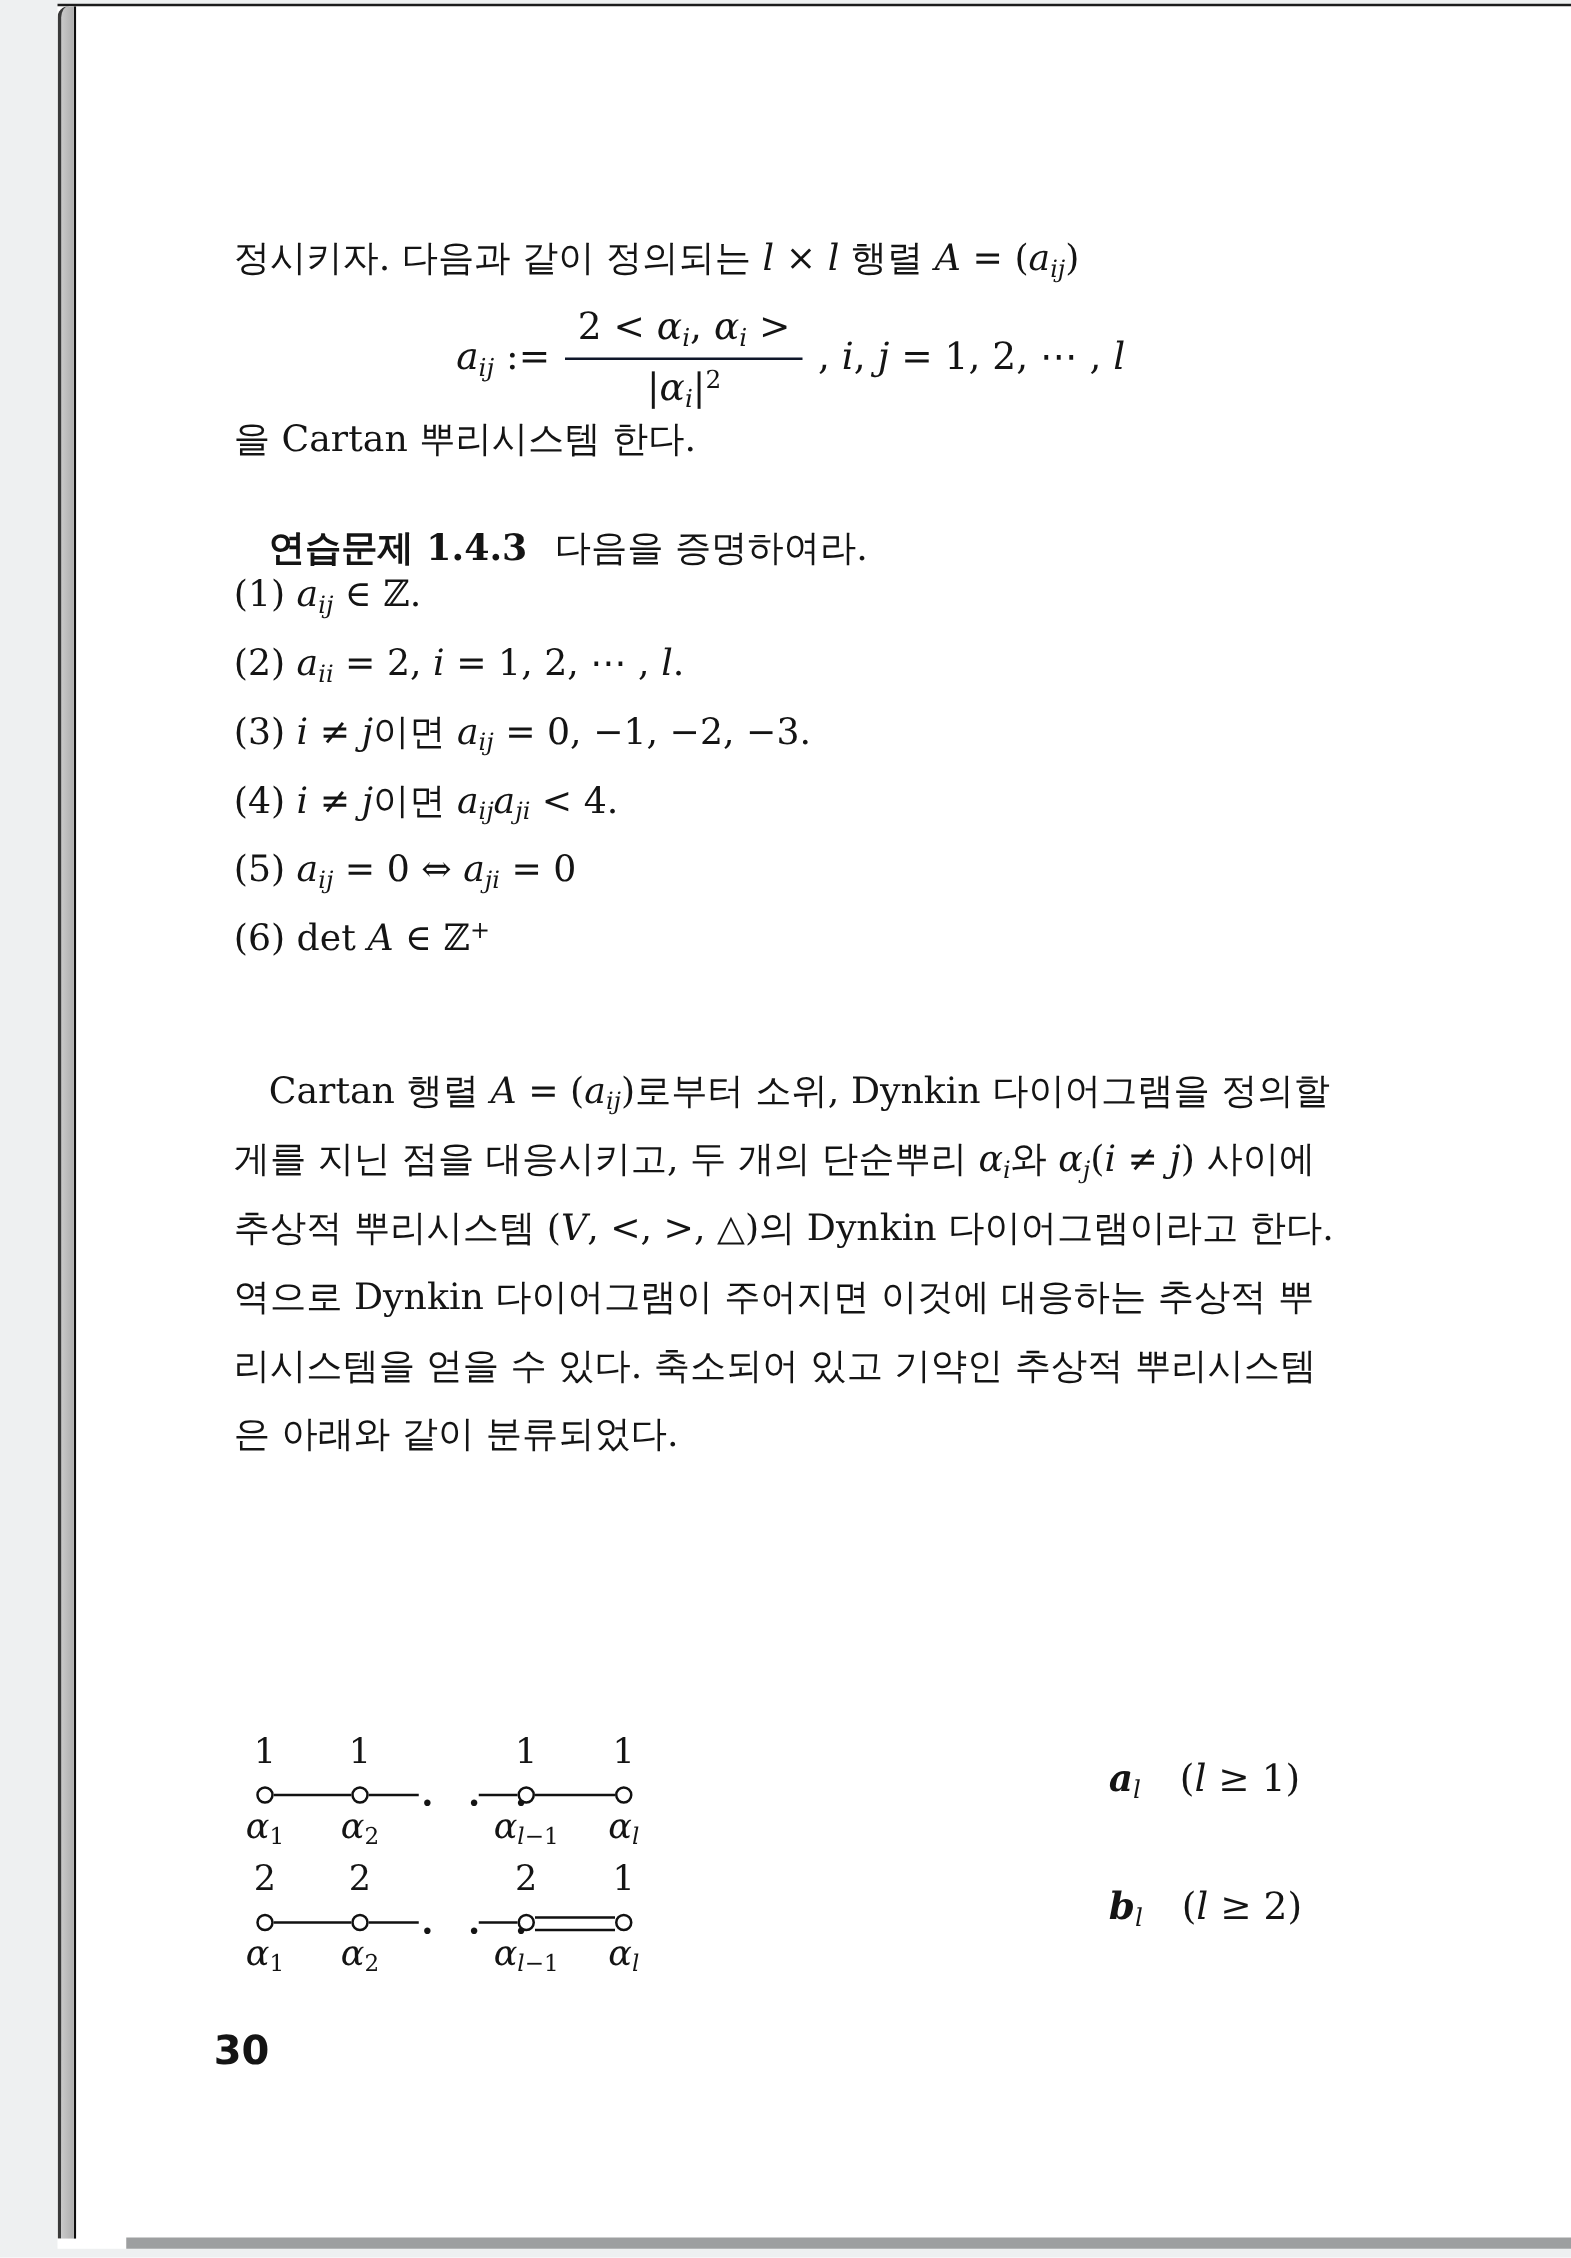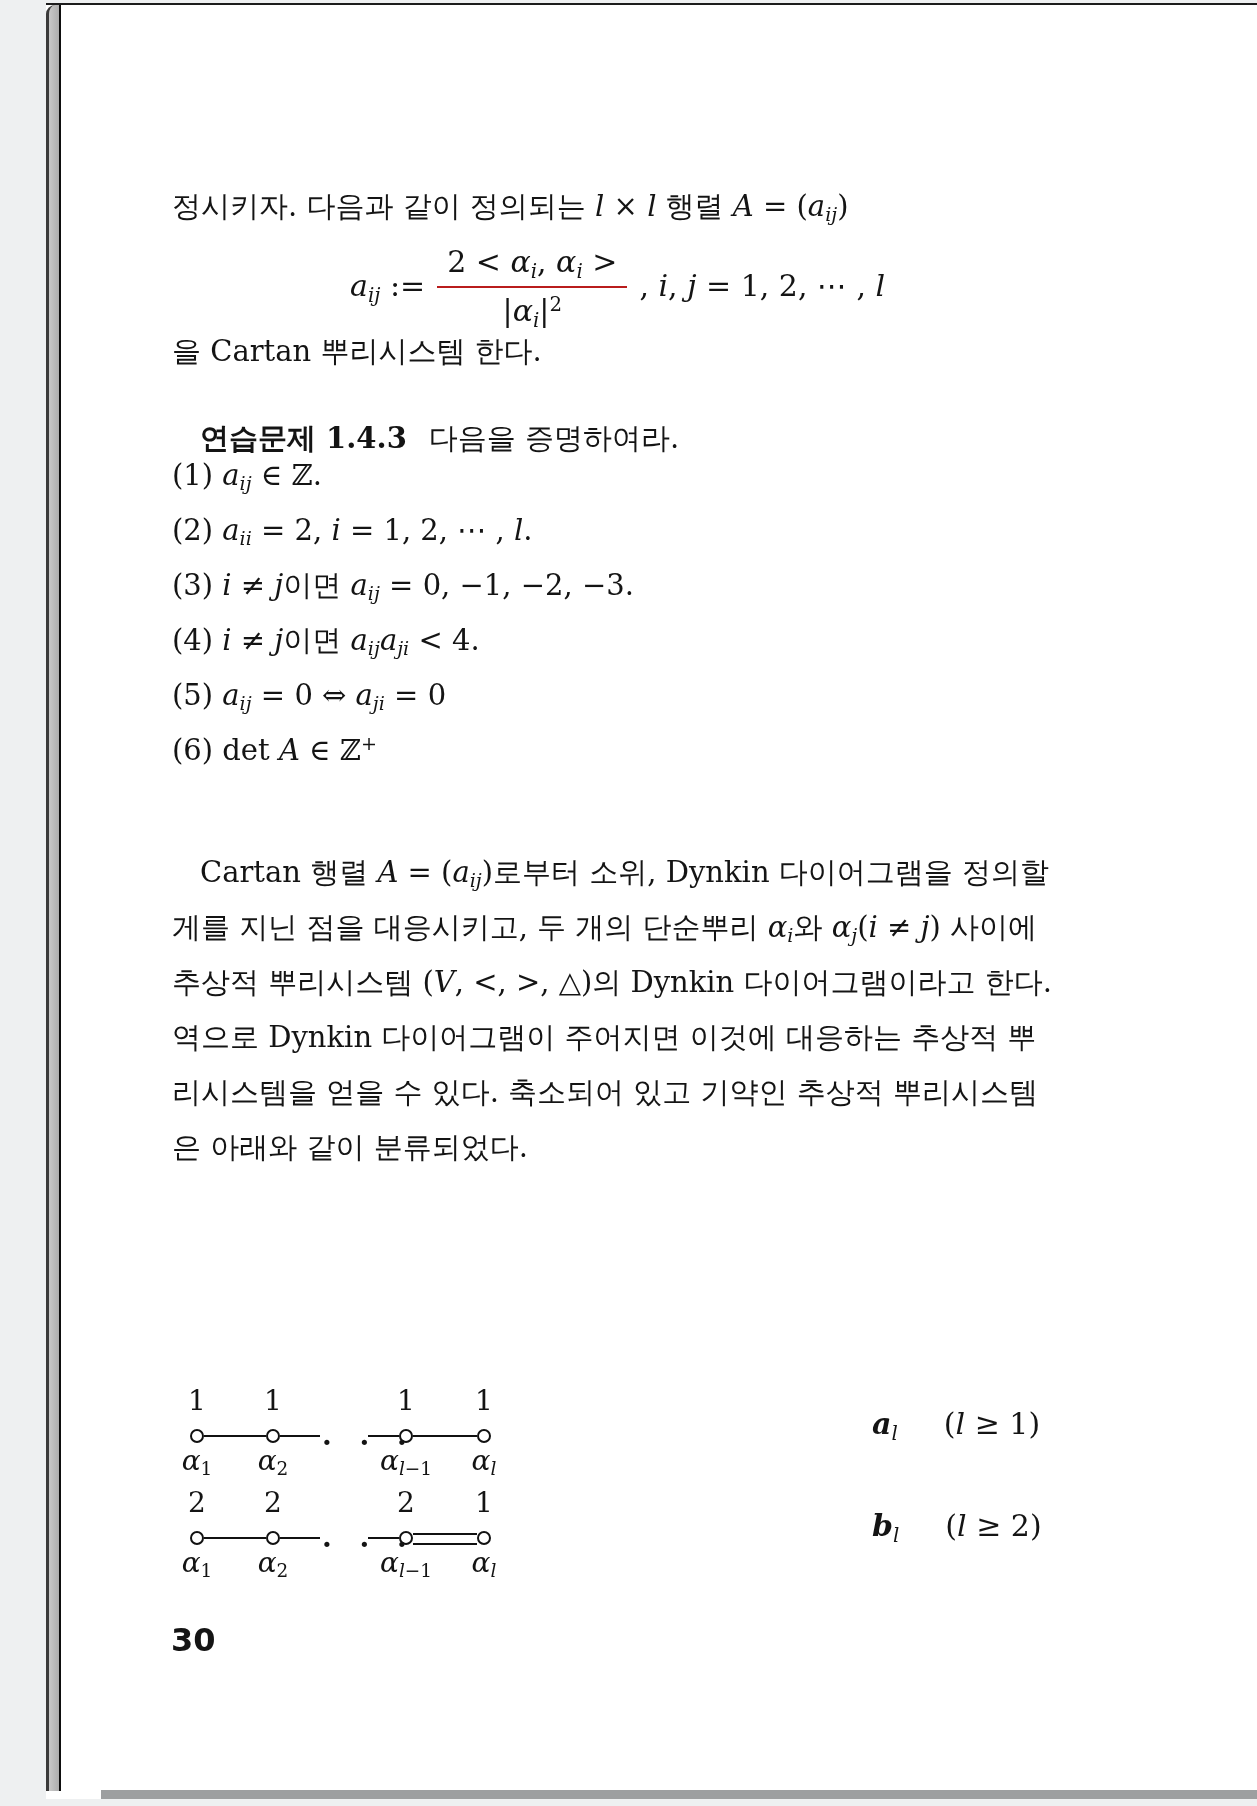--- a/index.html
+++ b/index.html
@@ -19,50 +19,50 @@
     position:absolute;left:0;top:0;bottom:8px;width:10px;
     background:linear-gradient(90deg,#c9c9c9,#aeaeae);
     border-left:3px solid #3a3a3a;border-right:2px solid #0e0e0e;
     border-top-left-radius:9px;
   }
   .bottom-band{
     position:absolute;left:55px;right:0;bottom:0;height:9px;
     background:#9d9fa0;
   }
   .content{
-    position:absolute;left:126px;top:0;width:930px;height:1794px;
+    position:absolute;left:141px;top:0;width:930px;height:1794px;
     font-size:29px;line-height:1.25;
   }
   .abs{position:absolute;left:0;white-space:nowrap;}
   i{font-style:italic;}
   sub{font-size:66%;vertical-align:-0.28em;line-height:0;}
   sup{font-size:66%;vertical-align:0.5em;line-height:0;}
 
   
   .formula-row{display:flex;align-items:center;gap:12px;font-size:30px;}
   .frac{display:inline-flex;flex-direction:column;align-items:center;}
-  .frac .num{padding:0 10px 5px;border-bottom:2px solid #b91c1c;}
+  .frac .num{padding:0 10px 5px;border-bottom:2px solid #0f172a;}
   .frac .den{padding-top:4px;}
 
   
   .ex-head .ttl{font-weight:bold;}
   .ex-head .prm{margin-left:22px;}
   .stack > div{height:55px;}
 
   
   .dyn{position:absolute;height:100px;width:930px;font-size:28px;}
   .dyn .wlab{position:absolute;top:-4px;transform:translateX(-50%);}
   .dyn .rlab{position:absolute;top:56px;transform:translateX(-50%);}
   .dyn .circ{position:absolute;top:42px;width:10px;height:10px;border:2px solid #111;
              border-radius:50%;background:#fff;}
   .dyn .bond{position:absolute;top:48px;height:2px;background:#111;}
   .dyn .bond.dbl{top:44px;height:8px;background:transparent;
                  border-top:2px solid #111;border-bottom:2px solid #111;}
   .dyn .dots{position:absolute;top:38px;letter-spacing:9px;font-weight:bold;}
-  .dyn .fam{position:absolute;left:700px;top:18px;display:flex;gap:46px;font-size:30px;}
+  .dyn .fam{position:absolute;left:700px;top:18px;display:flex;gap:31px;font-size:30px;}
   .dyn .fam .fletter{font-style:italic;font-weight:bold;}
 
   .pagenum{position:absolute;left:125px;top:1616px;font-size:32px;
            font-family:"DejaVu Sans","Liberation Sans",sans-serif;font-weight:bold;}
 </style>
 </head>
 <body>
 
 <div class="page">
   <div class="spine"></div>

